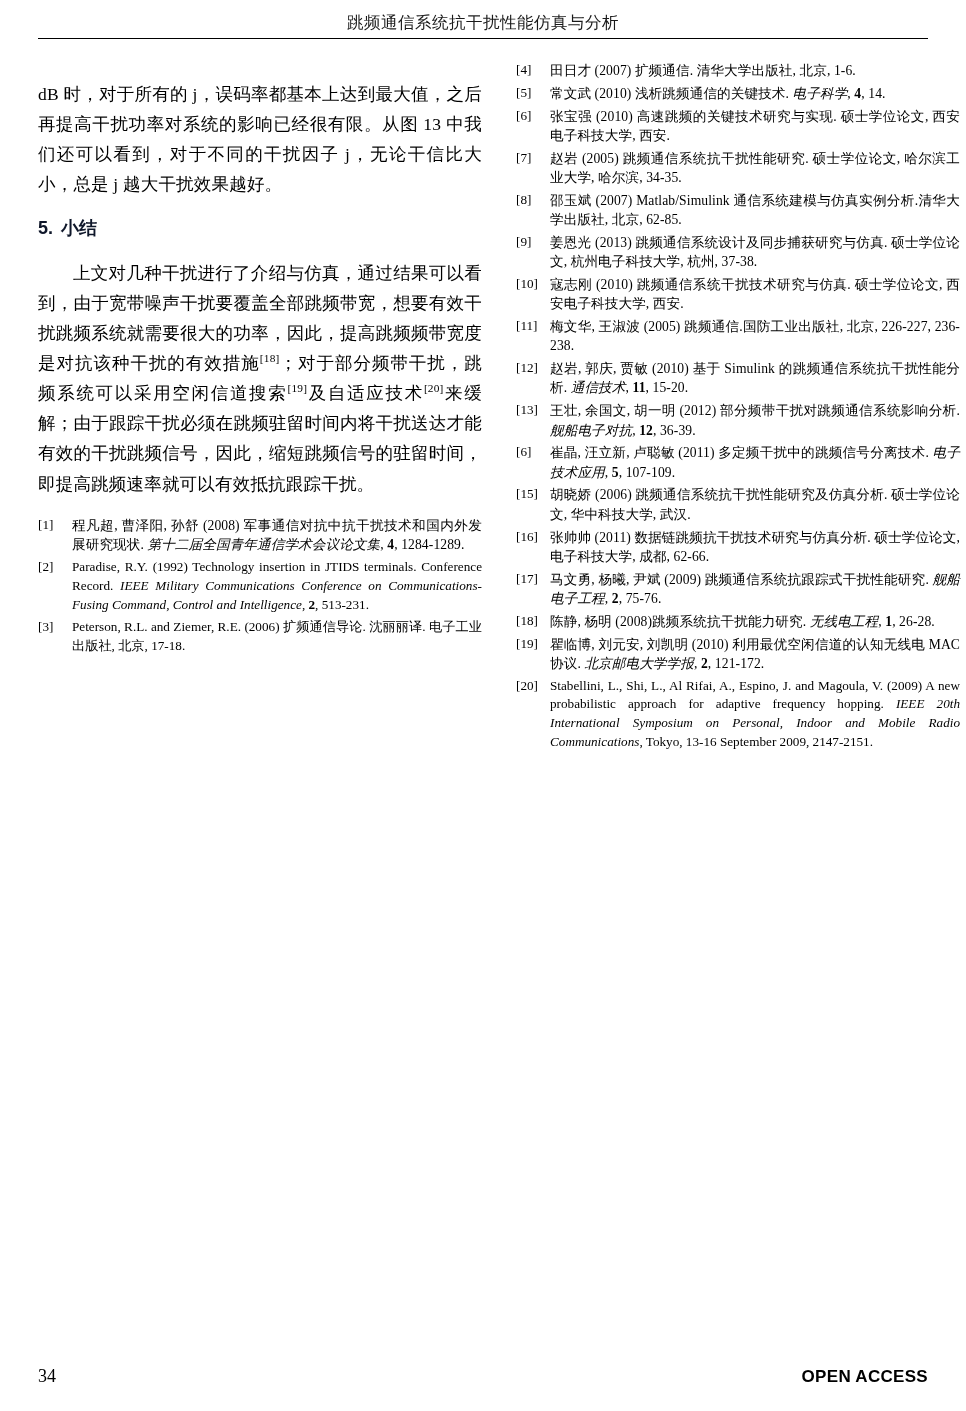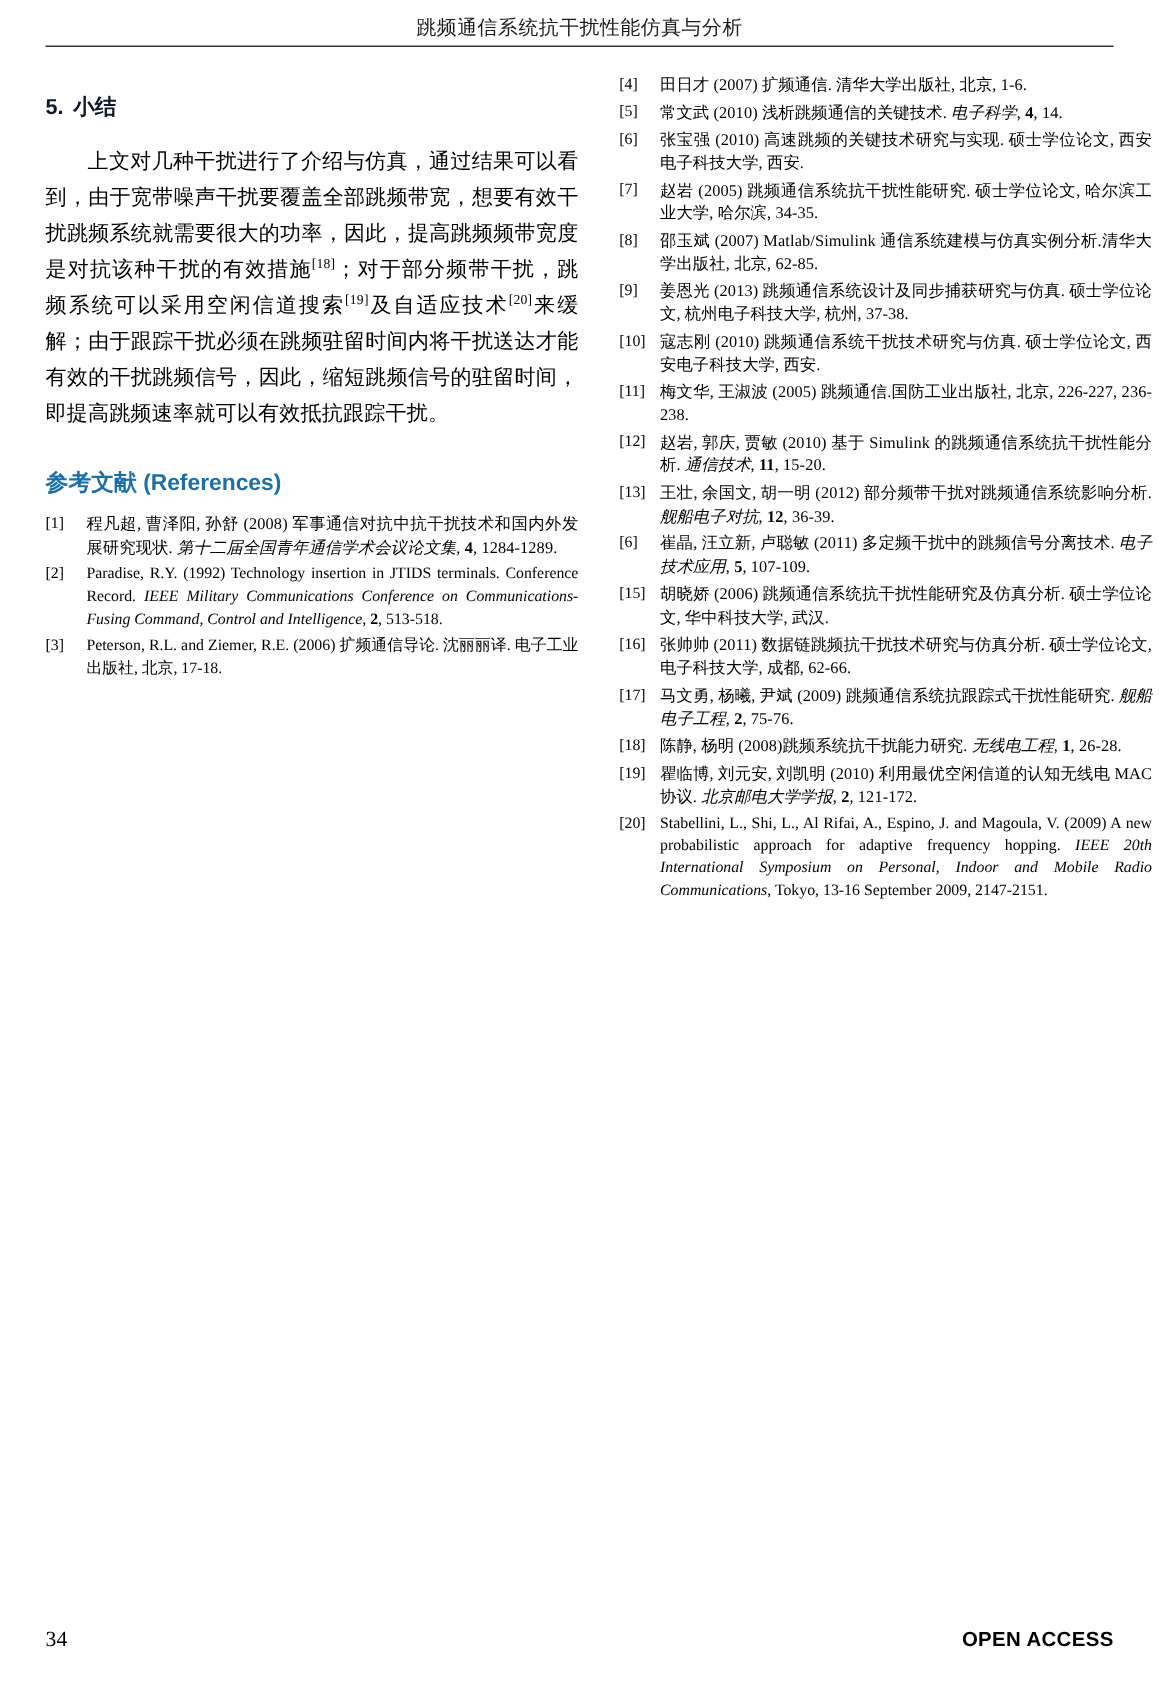--- a/index.html
+++ b/index.html
@@ -102,21 +102,21 @@
   }
   .reftext.cn {
     font-size: 13.6px;
     letter-spacing: 0.1px;
   }
   
   .footer {
     position: absolute;
     left: 38px;
     right: 38px;
-    bottom: 34px;
+    bottom: 24px;
     display: flex;
     align-items: flex-end;
     justify-content: space-between;
   }
   .page-num {
     font-size: 18px;
     font-family: "Liberation Serif", serif;
   }
   .open-access {
     font-family: "Liberation Sans", sans-serif;
@@ -130,39 +130,39 @@
 
 <div class="page">
 
   <div class="running-head">跳频通信系统抗干扰性能仿真与分析</div>
   <div class="rule"></div>
 
   <div class="columns">
 
     <div class="col">
 
+      <p class="body-cn">dB 时，对于所有的 j，误码率都基本上达到最大值，之后再提高干扰功率对系统的影响已经很有限。从图 13 中我们还可以看到，对于不同的干扰因子 j，无论干信比大小，总是 j 越大干扰效果越好。</p>
 
       <h2 class="sec-head">
         <span class="num">5.</span><span>小结</span>
       </h2>
 
       <p class="body-cn indent">
         <span>上文对几种干扰进行了介绍与仿真，通过结果可以看到，由于宽带噪声干扰要覆盖全部跳频带宽，想要有效干扰跳频系统就需要很大的功率，因此，提高跳频频带宽度是对抗该种干扰的有效措施</span><sup>[18]</sup><span>；对于部分频带干扰，跳频系统可以采用空闲信道搜索</span><sup>[19]</sup><span>及自适应技术</span><sup>[20]</sup><span>来缓解；由于跟踪干扰必须在跳频驻留时间内将干扰送达才能有效的干扰跳频信号，因此，缩短跳频信号的驻留时间，即提高跳频速率就可以有效抵抗跟踪干扰。</span>
       </p>
 
-      <h2 class="ref-head">参考文献  (References)</h2>
 
       <ul class="reflist">
           <li class="refitem">
             <span class="refnum">[1]</span>
             <span class="reftext cn"><span>程凡超, 曹泽阳, 孙舒 (2008) 军事通信对抗中抗干扰技术和国内外发展研究现状. </span><span style="font-style: italic;">第十二届全国青年通信学术会议论文集</span><span>, </span><span style="font-weight: bold;">4</span><span>, 1284-1289.</span></span>
           </li>
           <li class="refitem">
             <span class="refnum">[2]</span>
-            <span class="reftext"><span>Paradise, R.Y. (1992) Technology insertion in JTIDS terminals. Conference Record. </span><span style="font-style: italic;">IEEE Military Communications Conference on Communications-Fusing Command, Control and Intelligence</span><span>, </span><span style="font-weight: bold;">2</span><span>, 513-518.</span></span>
+            <span class="reftext"><span>Paradise, R.Y. (1992) Technology insertion in JTIDS terminals. Conference Record. </span><span style="font-style: italic;">IEEE Military Communications Conference on Communications-Fusing Command, Control and Intelligence</span><span>, </span><span style="font-weight: bold;">2</span><span>, 513-231.</span></span>
           </li>
           <li class="refitem">
             <span class="refnum">[3]</span>
             <span class="reftext"><span>Peterson, R.L. and Ziemer, R.E. (2006) 扩频通信导论. 沈丽丽译. 电子工业出版社, 北京, 17-18.</span></span>
           </li>
         </ul>
     </div>
 
     <div class="col">
       <ul class="reflist">

